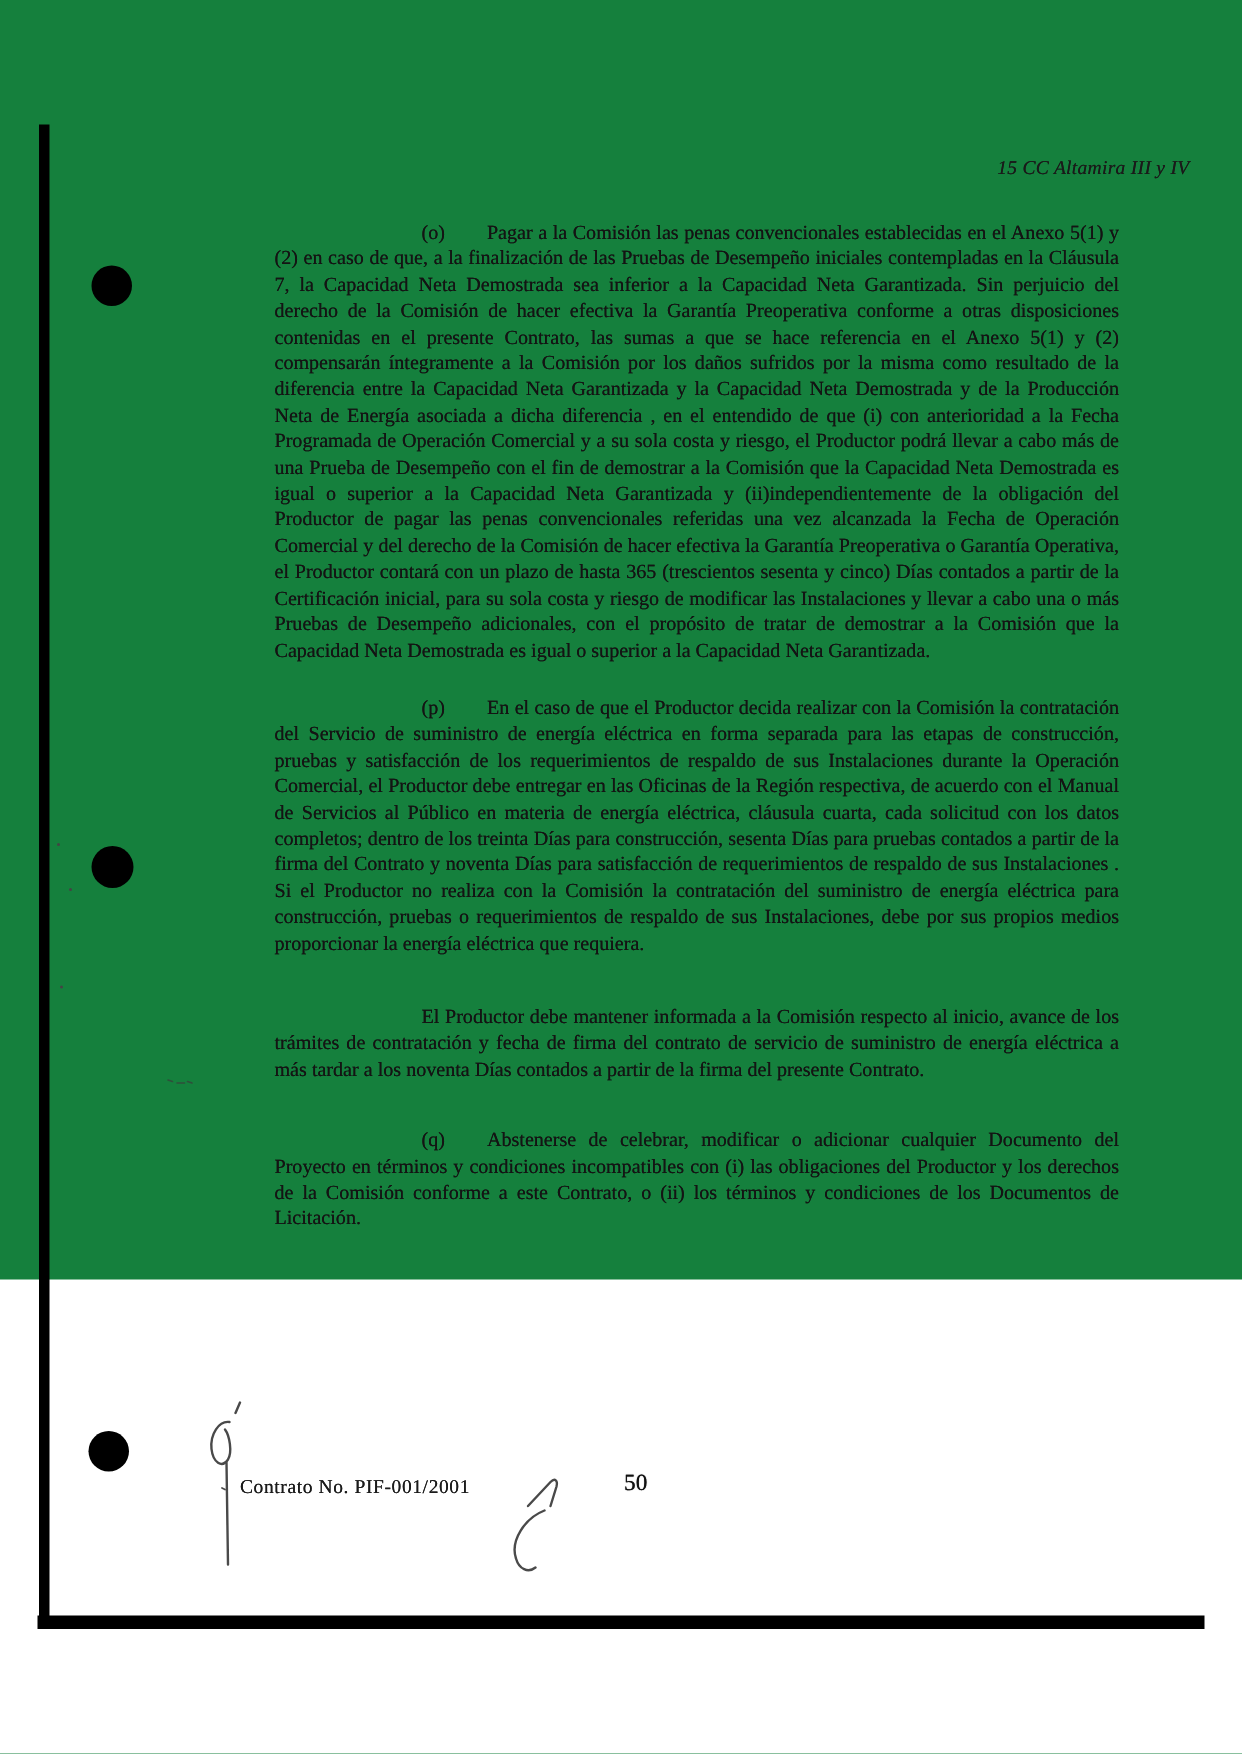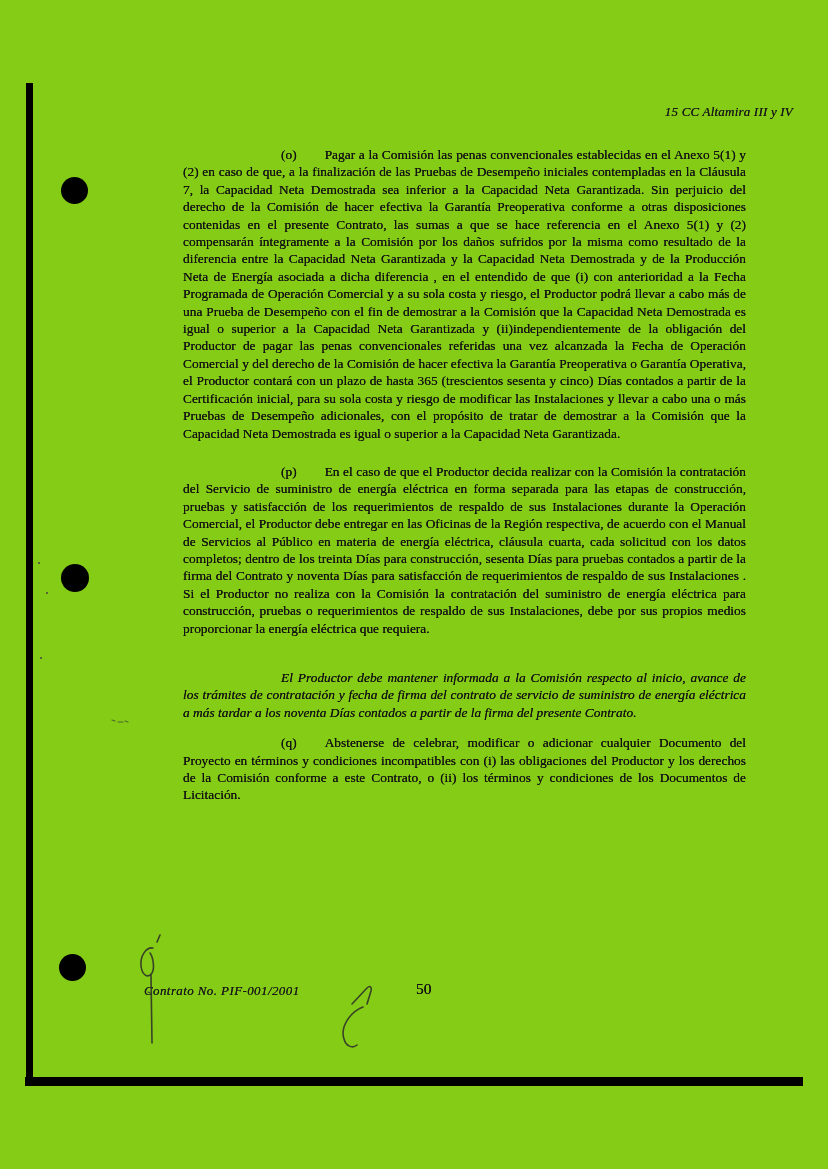--- a/index.html
+++ b/index.html
@@ -4,21 +4,21 @@
 <style>
   html,body{margin:0;padding:0;}
   body{
     width:828px;height:1169px;
     background:#ffffff;
     font-family:"Liberation Serif", serif;
     position:relative;
     overflow:hidden;
   }
   .page{
-    position:absolute;left:0;top:0;width:828px;height:1169px;background:#84cc16;
+    position:absolute;left:0;top:0;width:828px;height:853px;background:#15803d;
   }
   
   .border-left{
     position:absolute;left:26px;top:83px;width:7px;height:1003px;background:#000;
   }
   .border-bottom{
     position:absolute;left:25px;top:1077px;width:778px;height:9px;background:#000;
   }
   .punch-dot{
     position:absolute;width:27px;height:27px;border-radius:50%;background:#000;
@@ -38,26 +38,26 @@
     position:absolute;left:183px;top:146px;width:563px;
     font-size:13.4px;line-height:17.4px;color:#141414;
     text-align:justify;
     text-shadow:0 0 0.4px #141414;
   }
   .para{margin:0;}
   .para.indent{text-indent:98px;}
   .mb-a{margin-bottom:17px;}
   .mb-b{margin-bottom:21px;}
   .mb-c{margin-bottom:32px;}
-  .mb-d{margin-bottom:13px;font-style:italic;}
+  .mb-d{margin-bottom:30px;}
   .plabel{margin-right:28px;}
 
   .footer-contract{
-    position:absolute;left:144px;top:983px;
-    font-style:italic;font-size:13px;color:#1b1b1b;
+    position:absolute;left:160px;top:983px;
+    font-size:13px;color:#1b1b1b;
     letter-spacing:0.4px;
     text-shadow:0 0 0.4px #1b1b1b;
   }
   .footer-page{
     position:absolute;left:416px;top:980px;
     font-size:15.5px;color:#111;
     text-shadow:0 0 0.5px #111;
   }
   .handwriting{
     position:absolute;left:0;top:0;width:828px;height:1169px;

